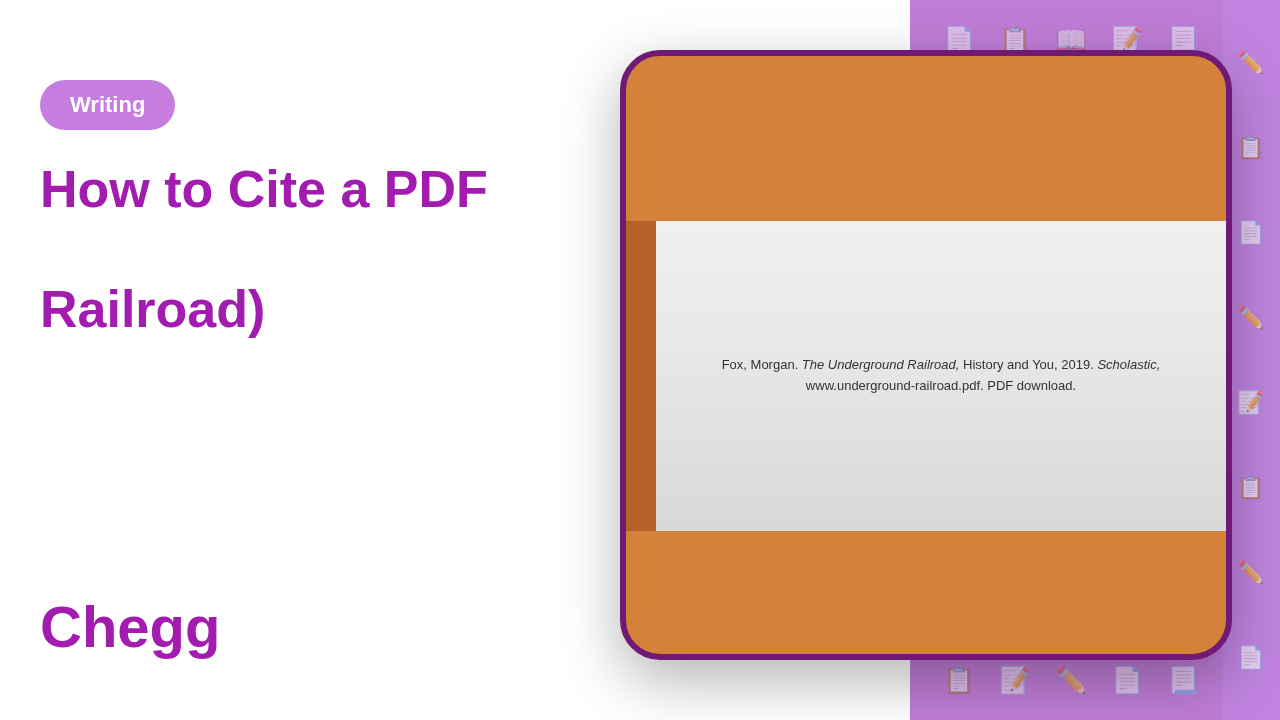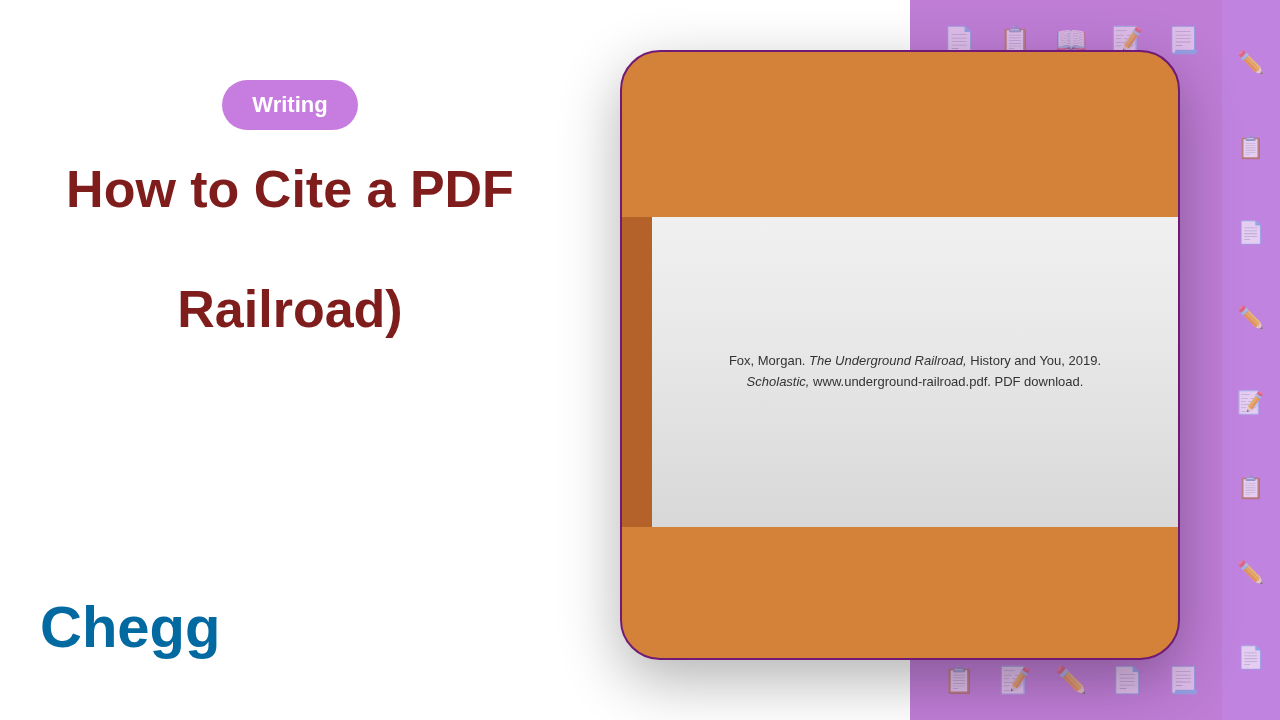--- a/index.html
+++ b/index.html
@@ -39,25 +39,25 @@
     .tablet-container {
       position: absolute;
       left: 620px;
       top: 50px;
       width: 580px;
       height: 630px;
       z-index: 3;
     }
 
     .tablet-device {
-      width: 560px;
+      width: 612px;
       height: 610px;
       background: #d4813a;
       border-radius: 40px;
-      border: 2px solid #701a75;
+      border: 6px solid #701a75;
       position: relative;
       overflow: hidden;
       box-shadow: 0 20px 60px rgba(0,0,0,0.3);
       text-decoration: underline;
     }
 
     
     .document-area {
       position: absolute;
       left: 30px;
@@ -94,46 +94,45 @@
       font-style: italic;
     }
 
     
     .left-content {
       position: absolute;
       left: 40px;
       top: 80px;
       width: 500px;
       z-index: 5;
-      text-align: center;
     }
 
     .writing-badge {
       display: inline-block;
       background: #c77de0;
       color: white;
       font-size: 22px;
       font-weight: 700;
       padding: 12px 30px;
       border-radius: 50px;
       margin-bottom: 30px;
     }
 
     .main-title {
       font-size: 52px;
       font-weight: 800;
-      color: #7f1d1d;
+      color: #a21caf;
       line-height: 1.15;
       margin-bottom: 40px;
     }
 
     .chegg-logo {
       font-size: 58px;
       font-weight: 800;
-      color: #0369a1;
+      color: #a21caf;
       position: absolute;
       bottom: 60px;
       left: 40px;
       font-family: Arial, sans-serif;
       z-index: 5;
     }
 
     
     .full-purple {
       position: absolute;

